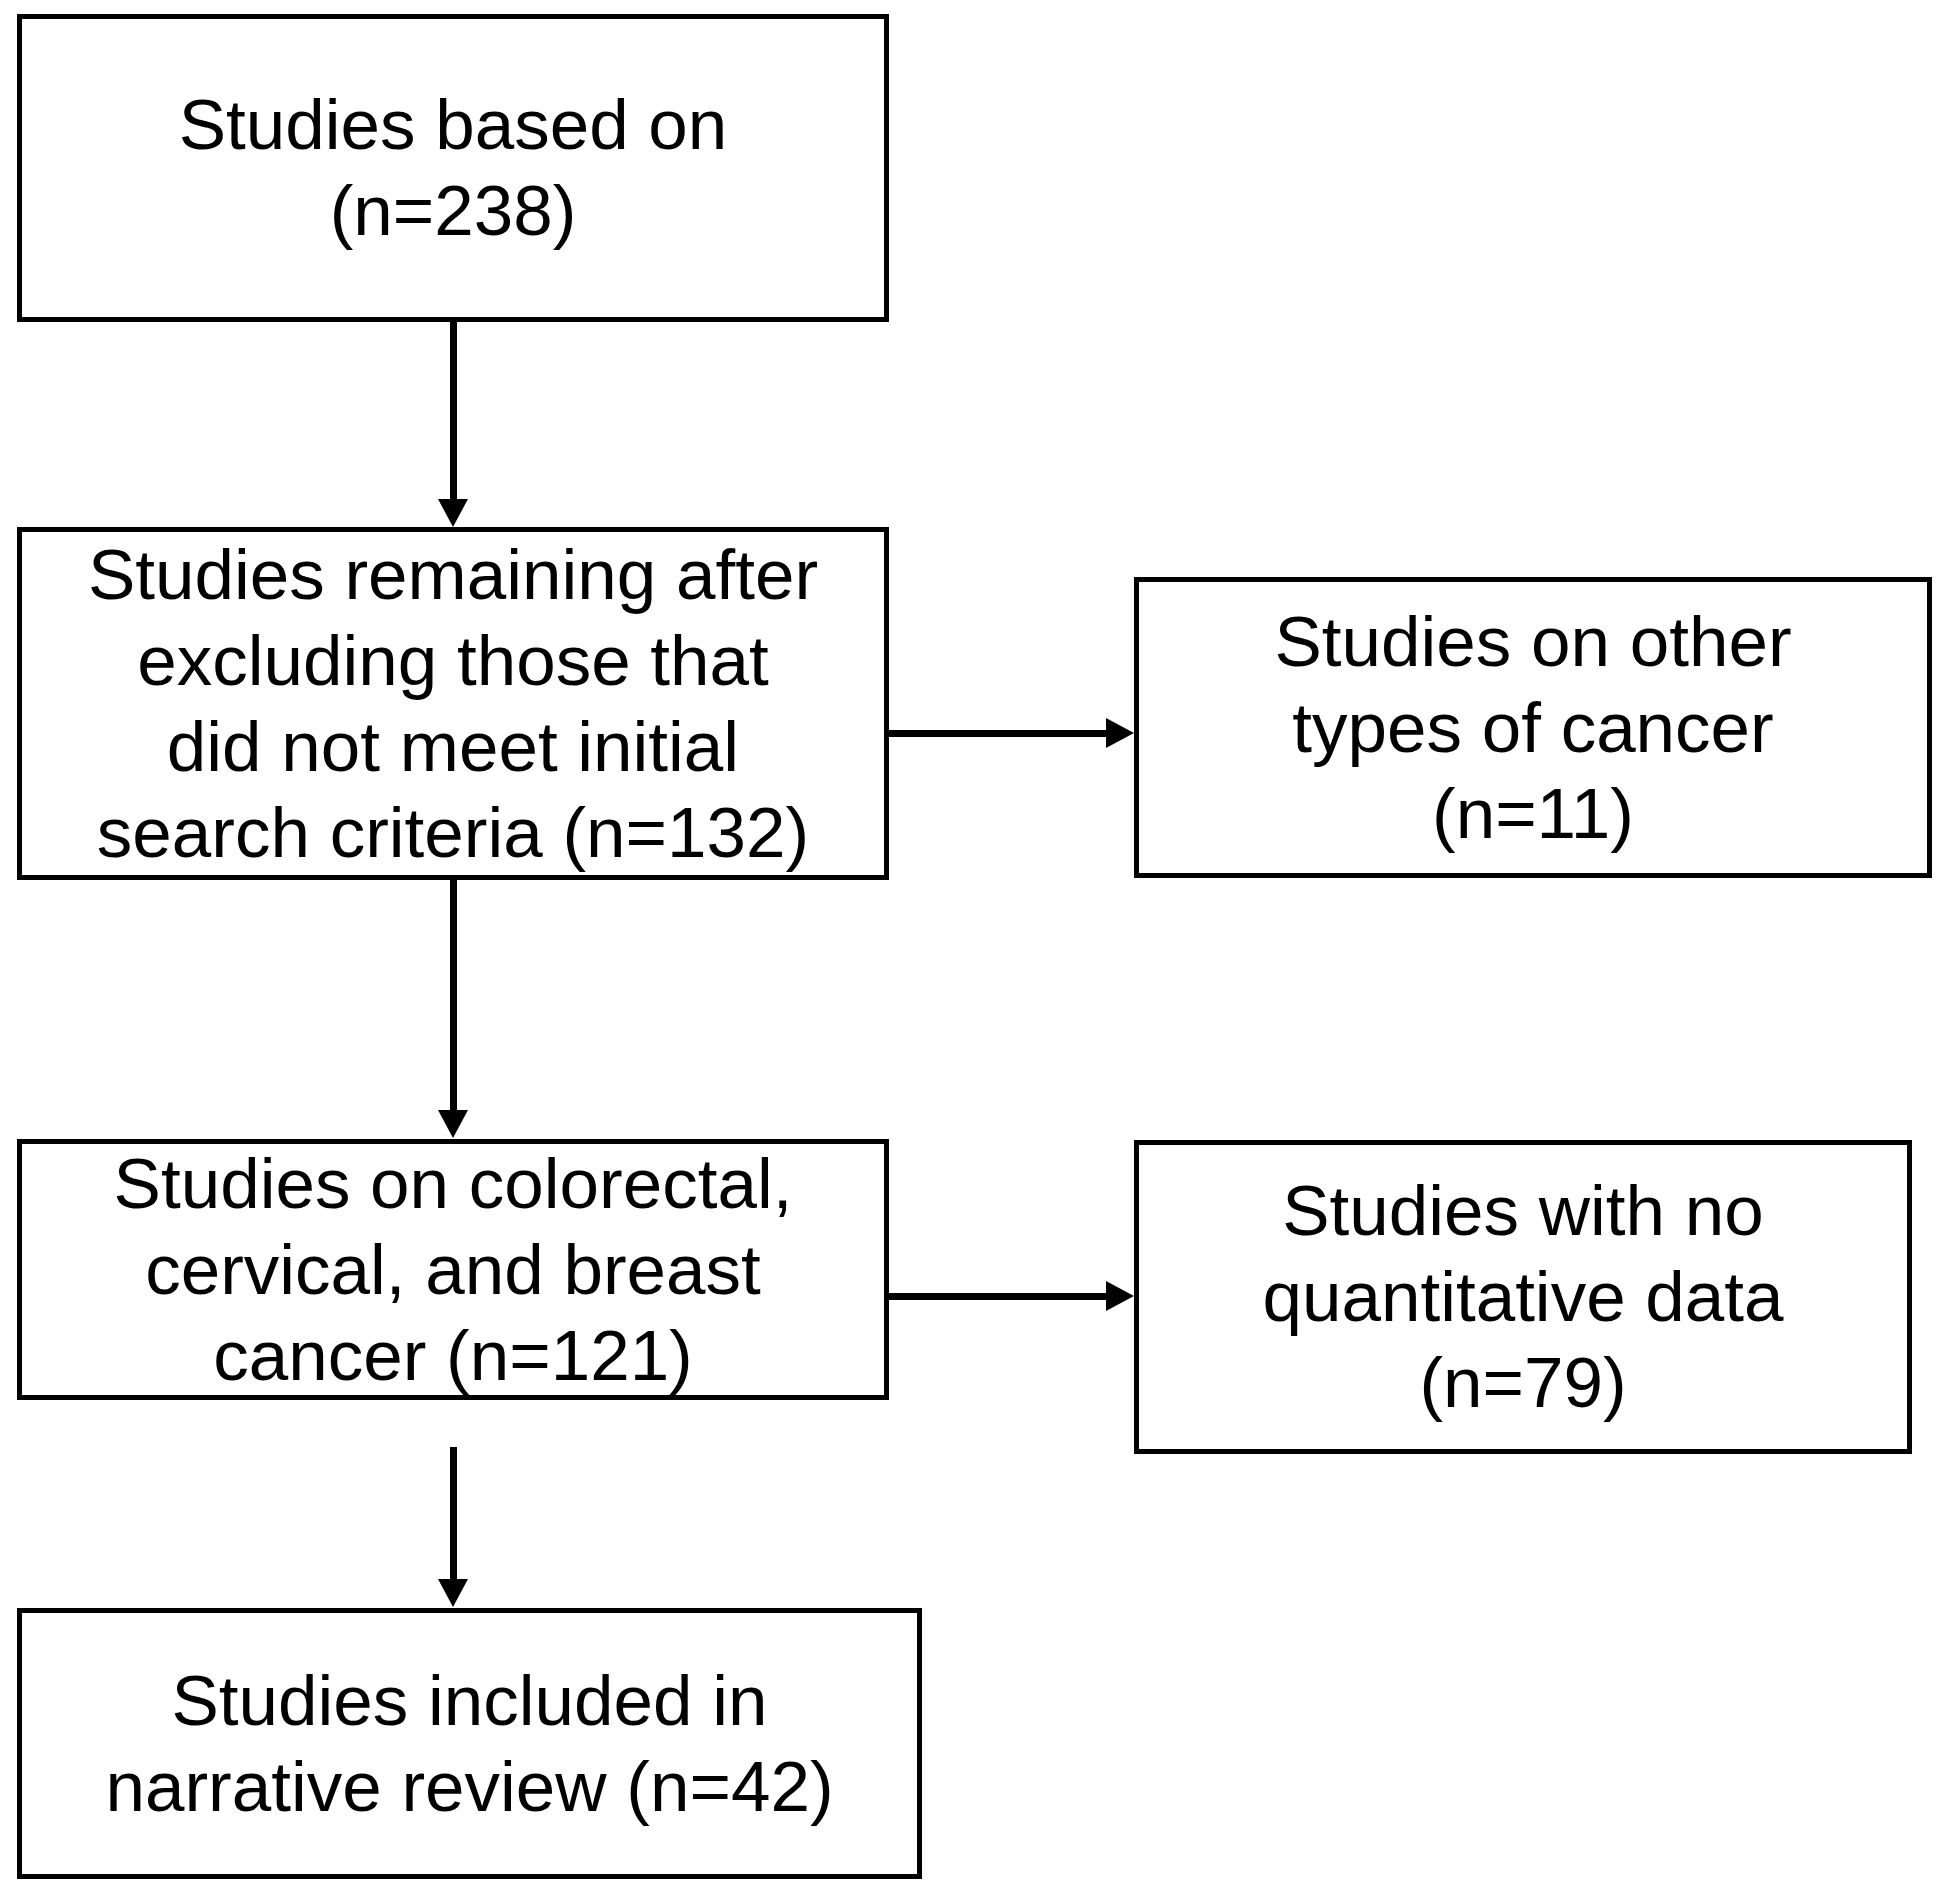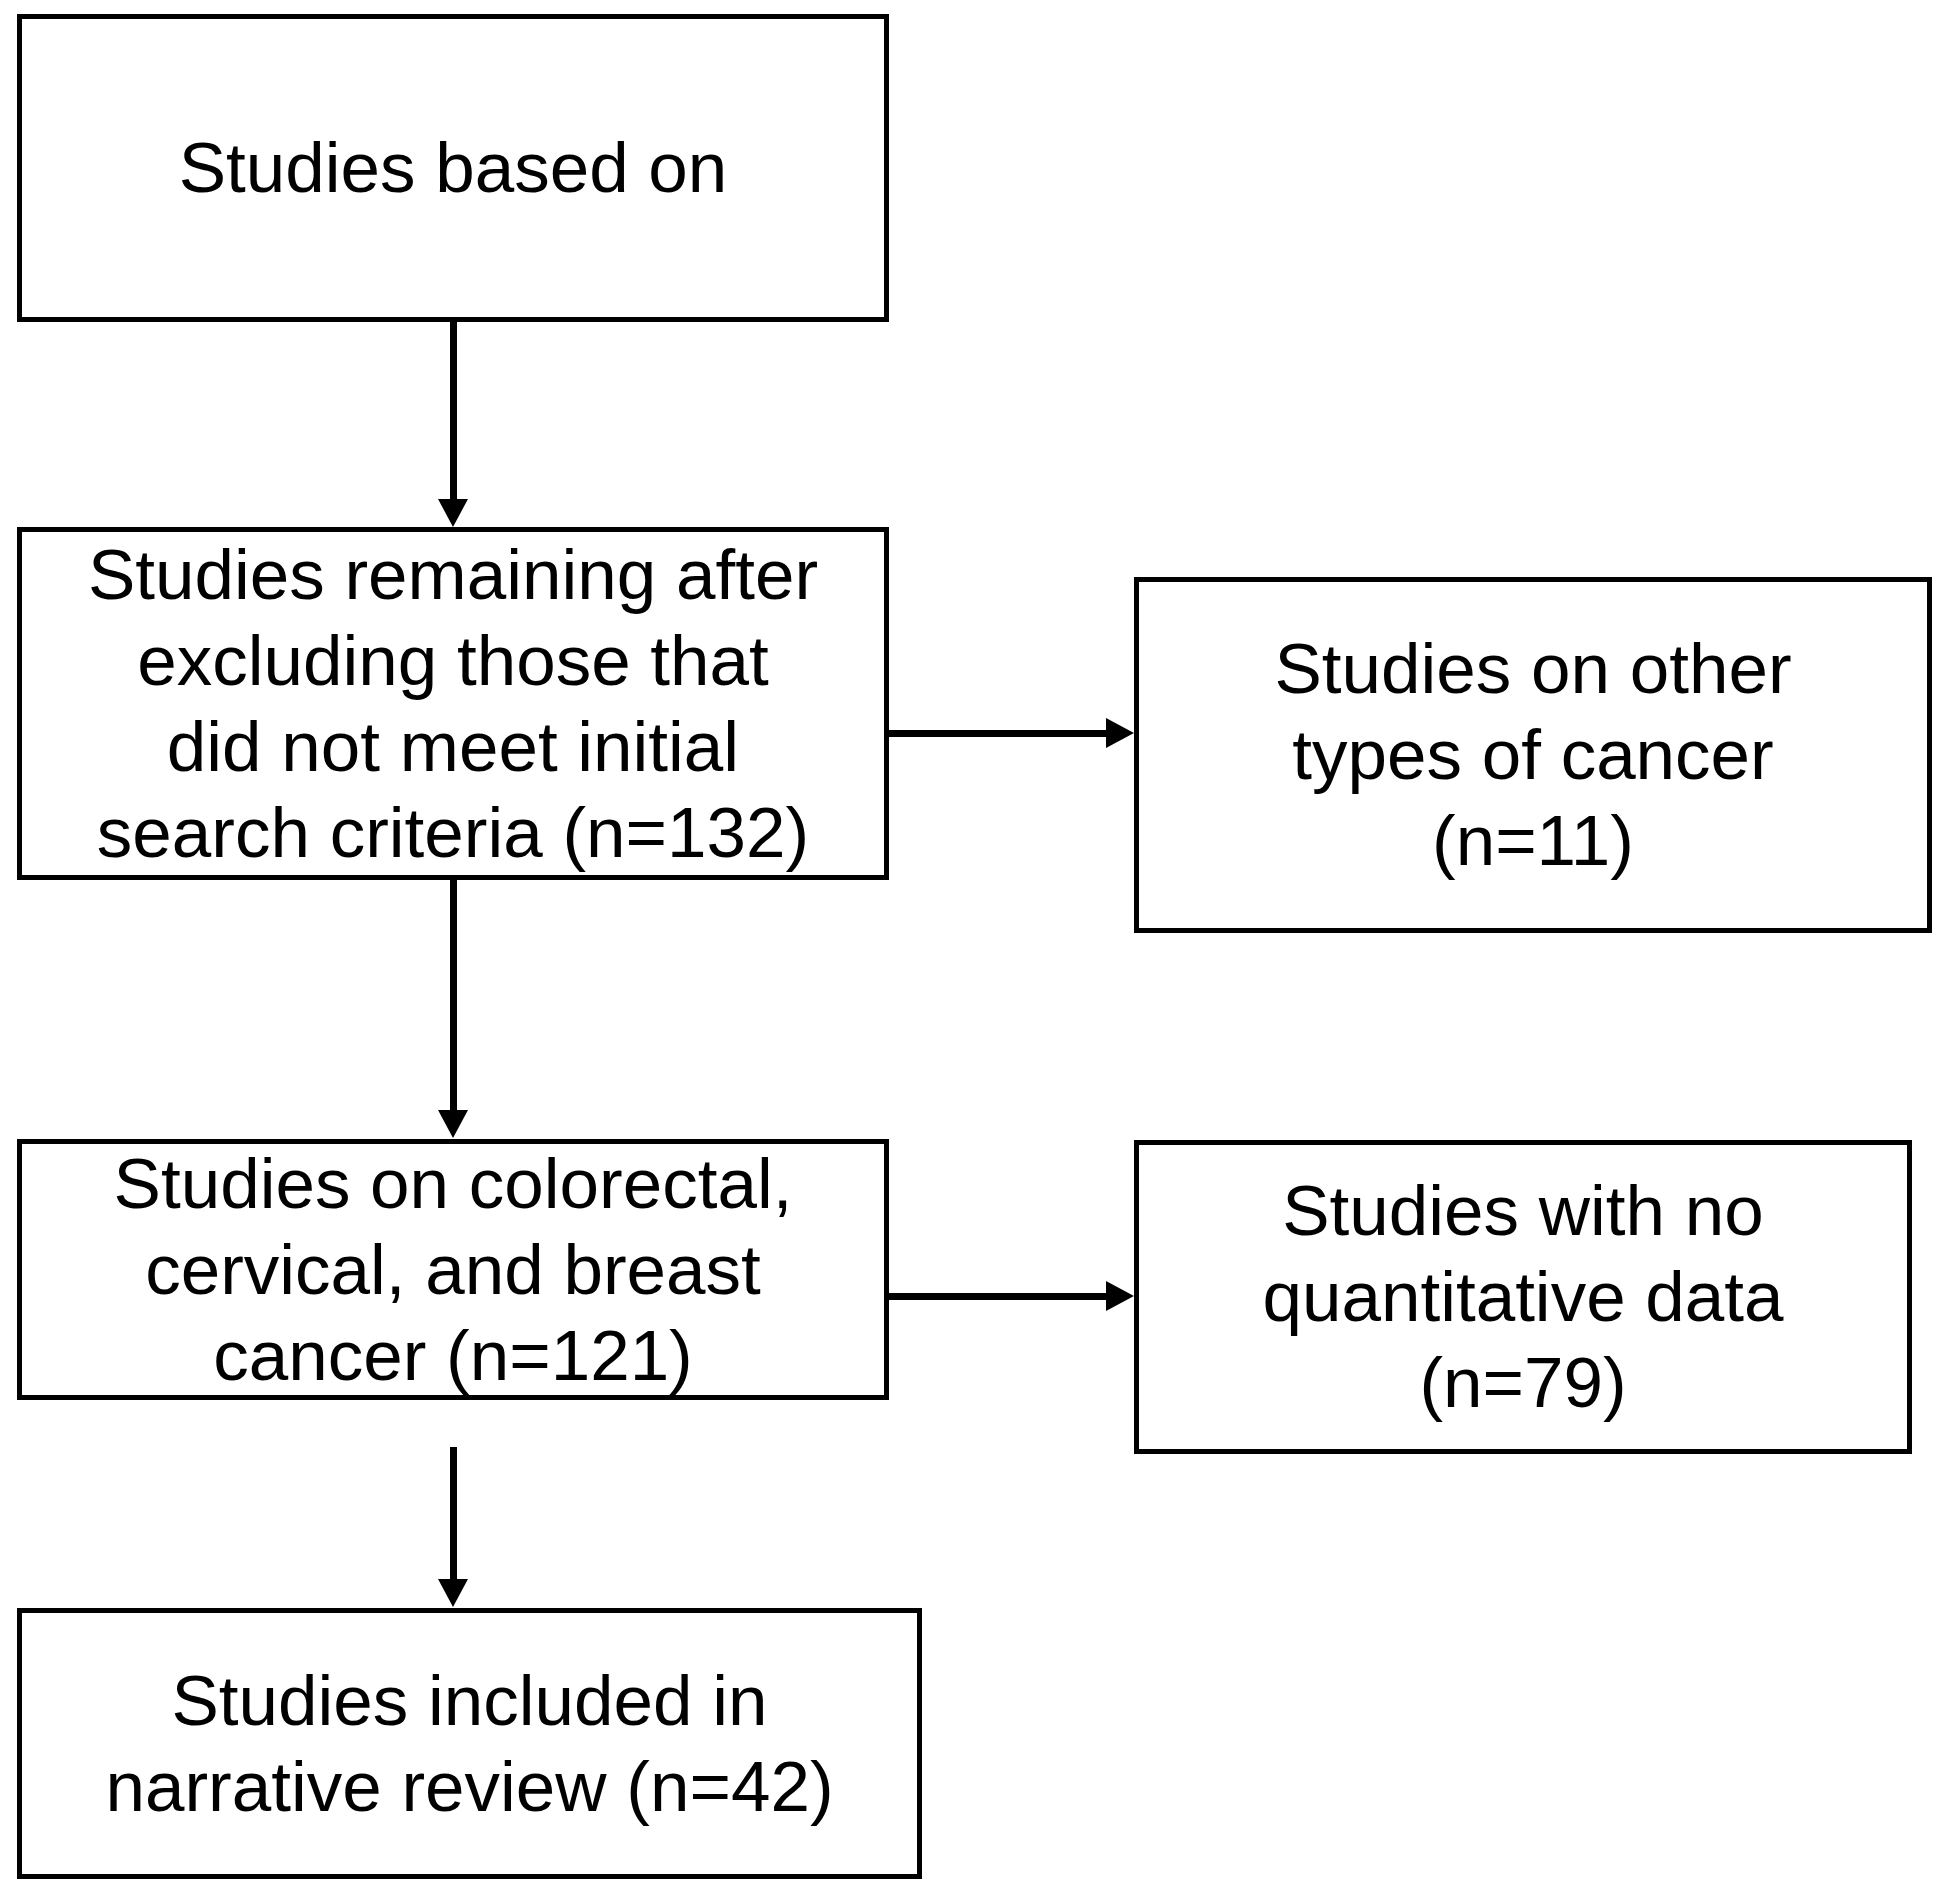--- a/index.html
+++ b/index.html
@@ -31,21 +31,21 @@
     line-height: 86px;
     white-space: nowrap;
     font-weight: 400;
   }
   
   #b1 { left: 17px;   top: 14.3px;   width: 872px; height: 308px; }
   #b2 { left: 17px;   top: 527px;  width: 872px; height: 353px; }
   #b3 { left: 17px;   top: 1139px; width: 872px; height: 261px; }
   #b4 { left: 17px;   top: 1608px; width: 905px; height: 271px; }
   
-  #r1 { left: 1134px; top: 577px; width: 798px; height: 356px; }
+  #r1 { left: 1134px; top: 577px; width: 798px; height: 301px; }
   #r2 { left: 1134px; top: 1140px; width: 778px; height: 314px; }
 
   .shaft {
     position: absolute;
     background: #000000;
   }
   .head {
     position: absolute;
     width: 0;
     height: 0;
@@ -73,20 +73,21 @@
   #h2-shaft { left: 888px; top: 1293px; width: 219px; height: 6.8px; }
   #h2-head  { left: 1106px; top: 1281px; }
 </style>
 </head>
 <body>
 
 <div class="canvas">
 
   <div class="box" id="b1">
     <div class="line">Studies based on</div>
+    <div class="line">(n=238)</div>
   </div>
 
   <div class="box" id="b2">
     <div class="line">Studies remaining after</div>
     <div class="line">excluding those that</div>
     <div class="line">did not meet initial</div>
     <div class="line">search criteria (n=132)</div>
   </div>
 
   <div class="box" id="b3">

